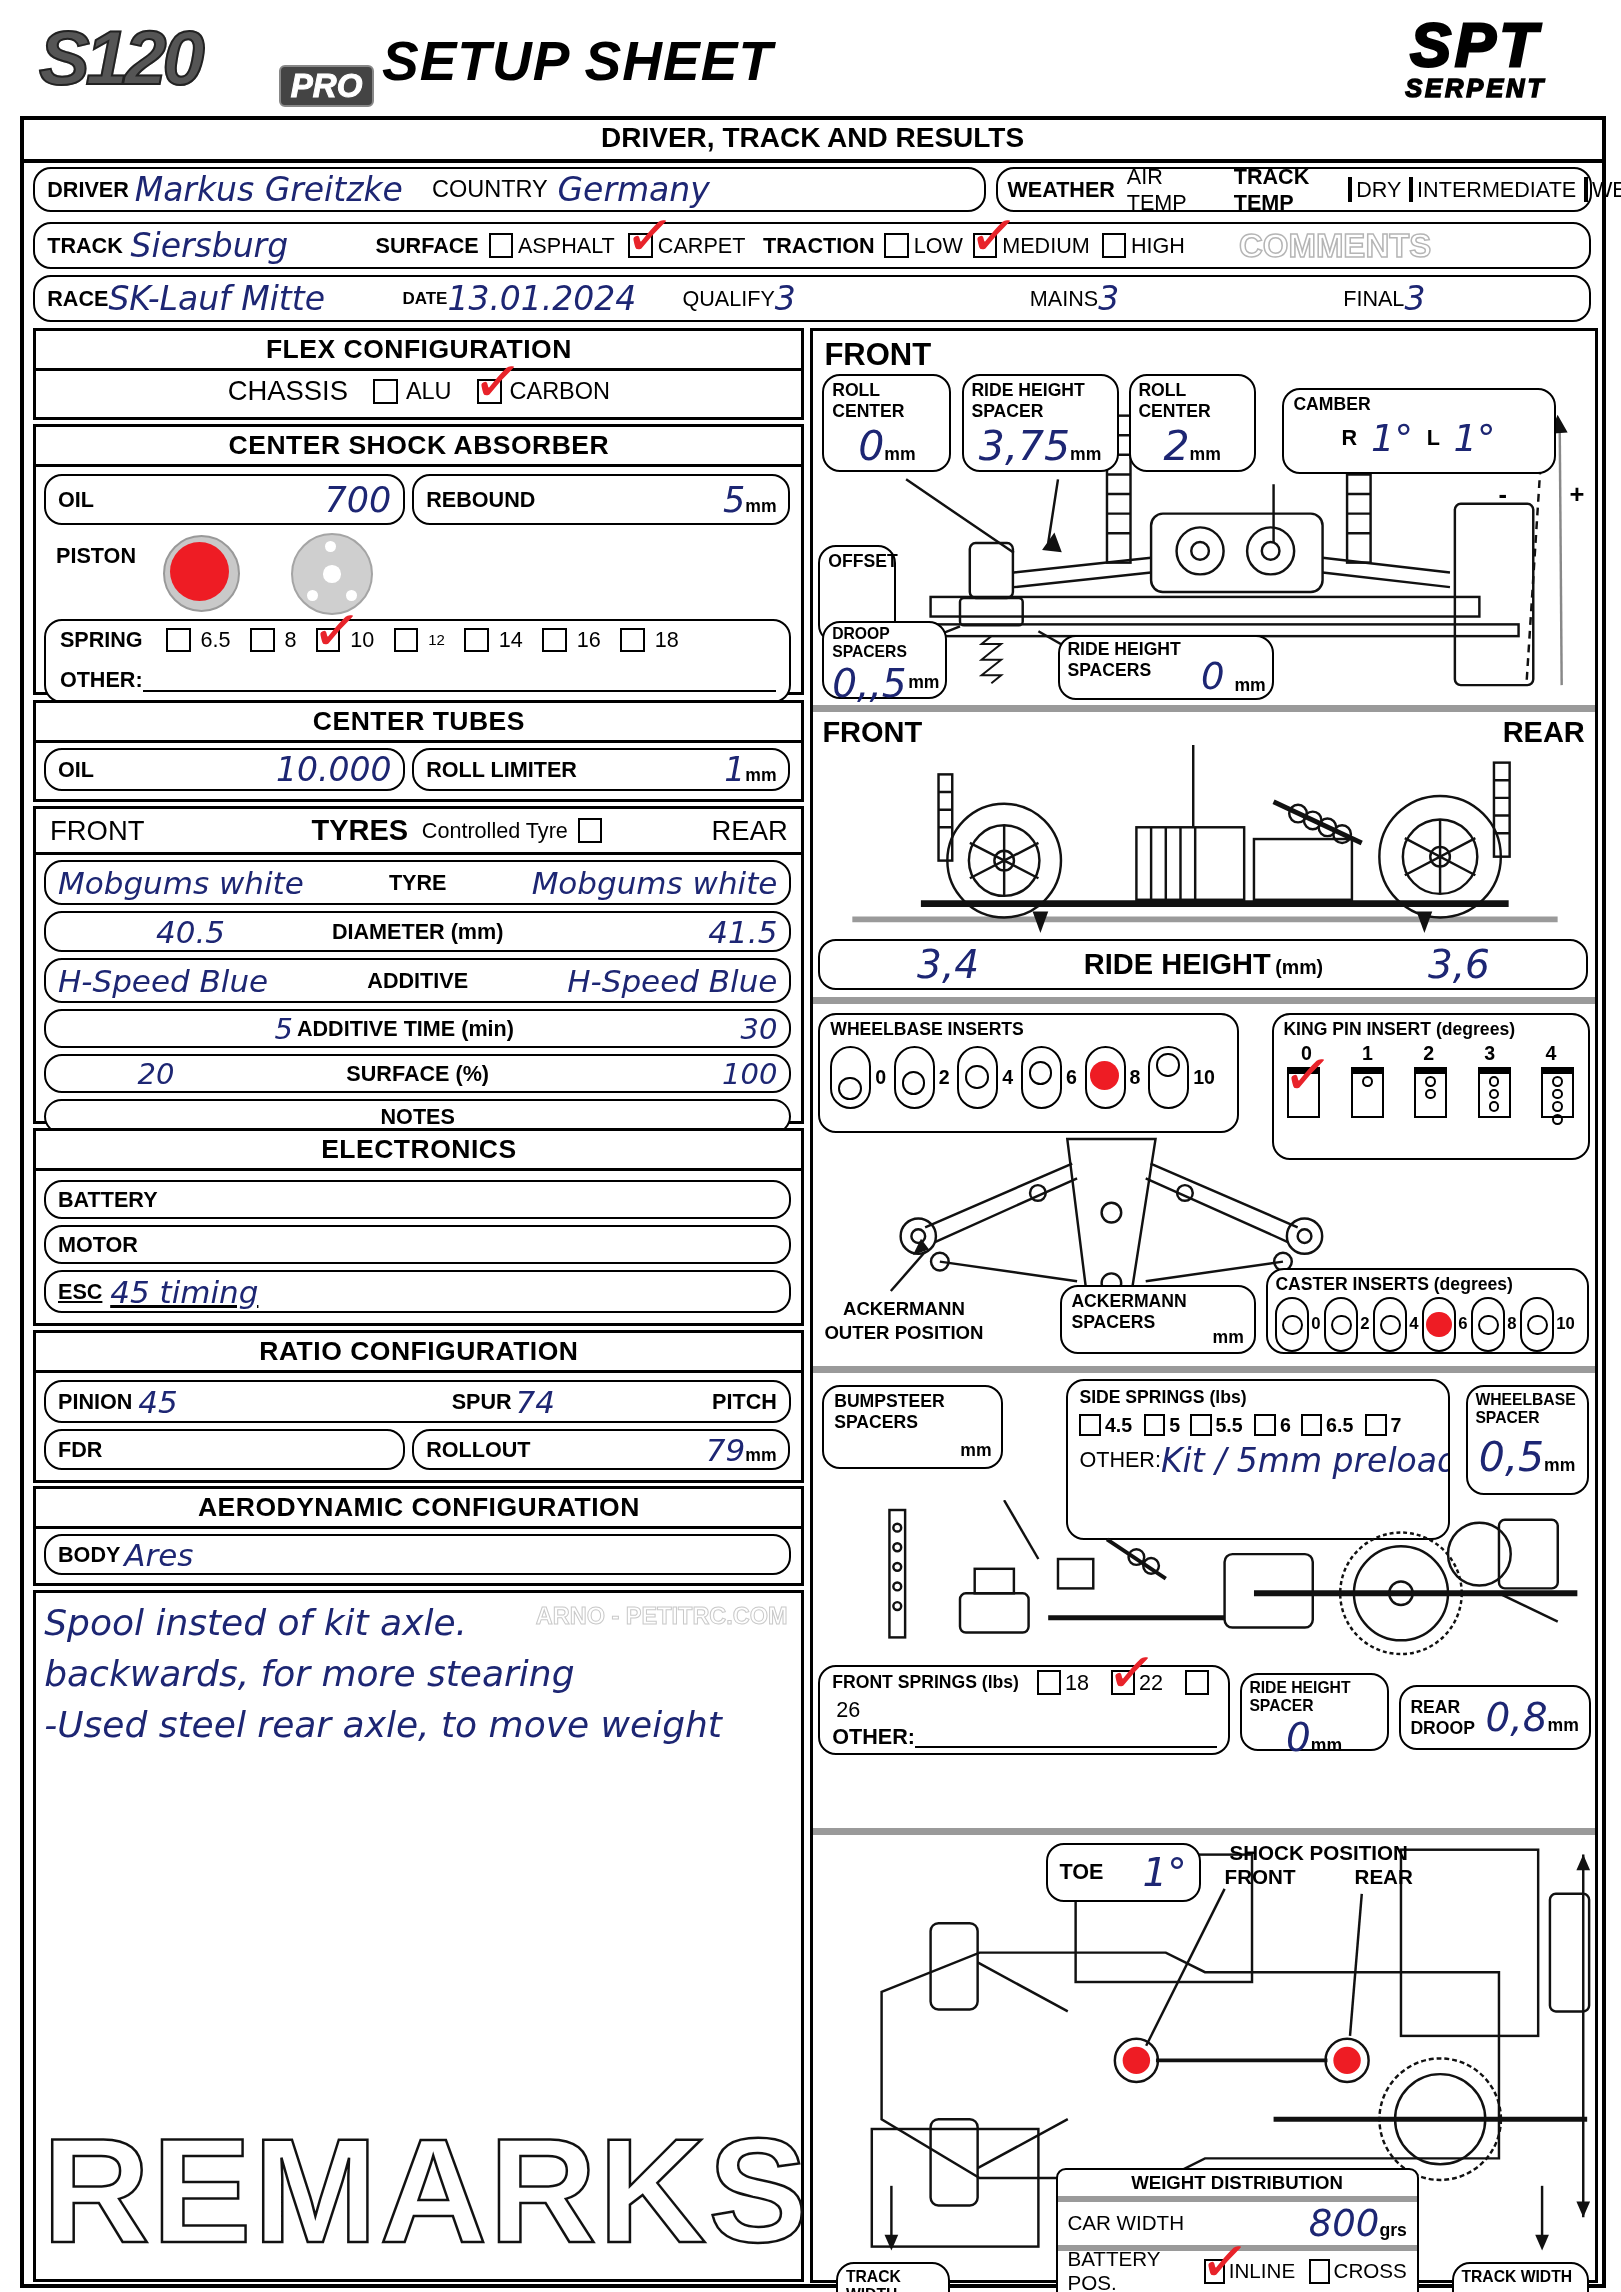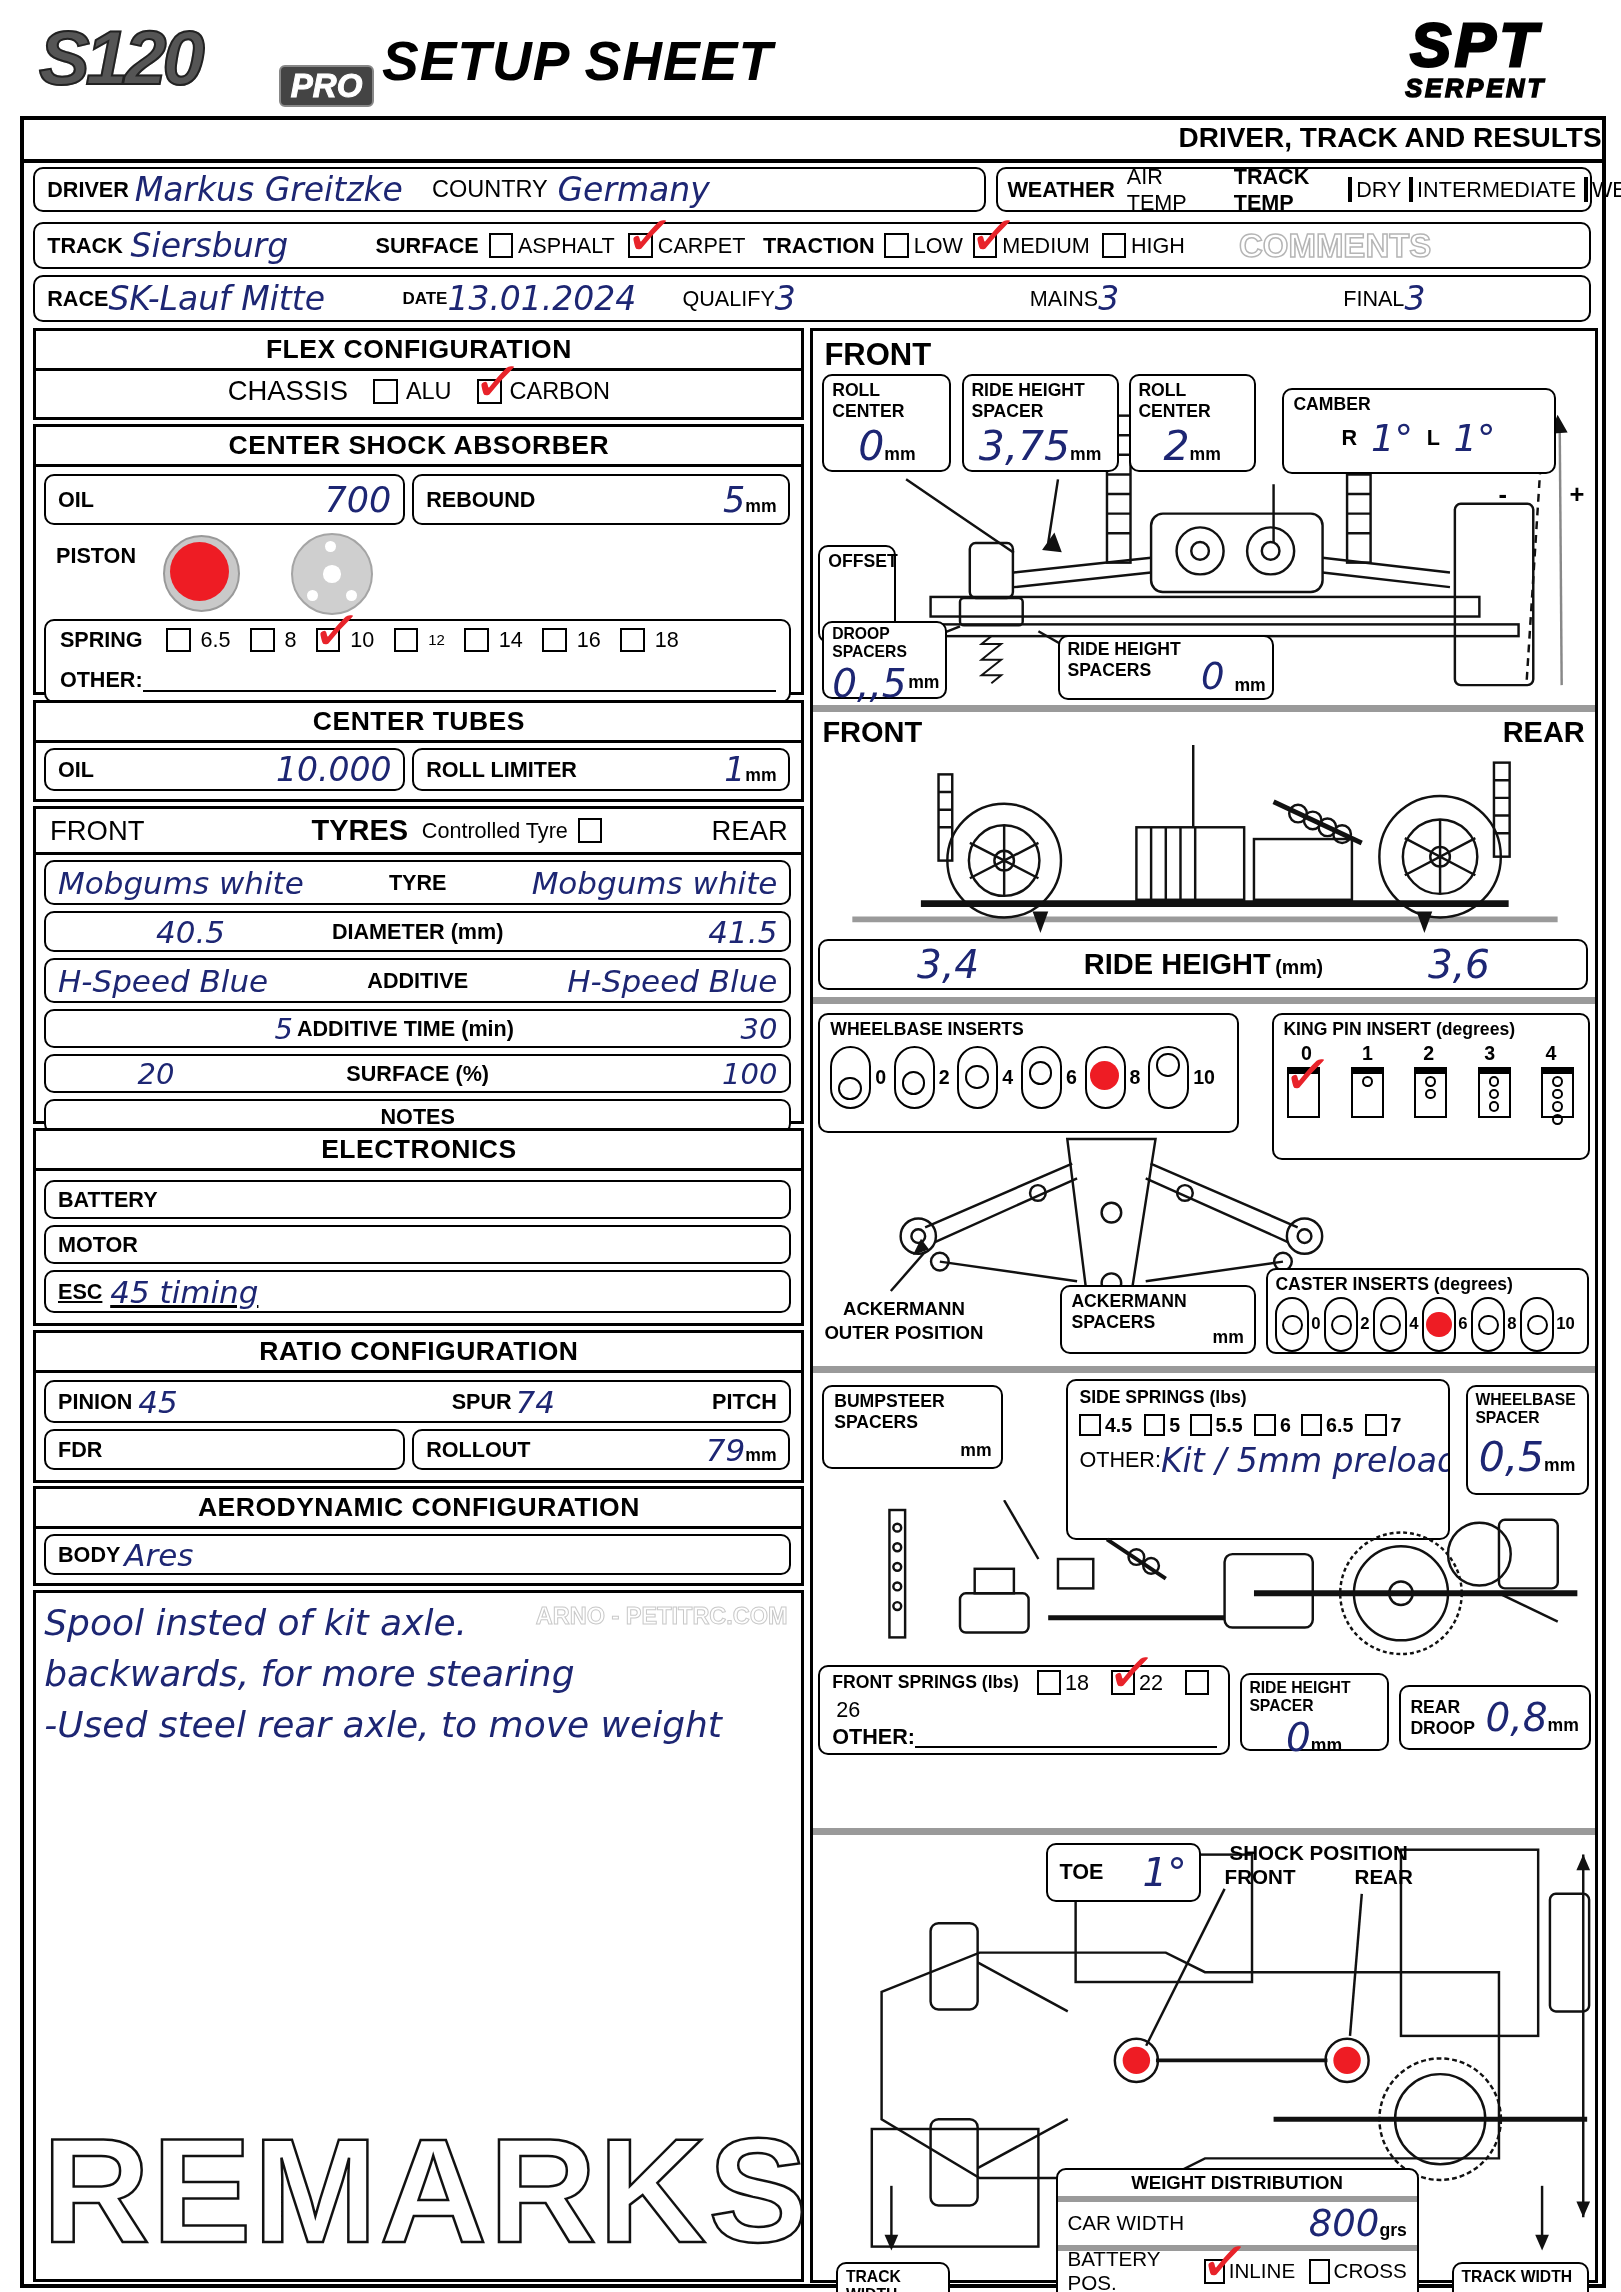--- a/index.html
+++ b/index.html
@@ -1,21 +1,21 @@
 <!DOCTYPE html>
 <html><head>
 <meta charset="utf-8">
 <style>
   html,body{margin:0;padding:0;background:#fff;}
   #sheet{position:relative;width:1621px;height:2293px;background:#fff;font-family:"Liberation Sans",sans-serif;color:#000;overflow:hidden;}
   .abs{position:absolute;}
   .outer{border:4.9px solid #000;}
   .sec{border:3.9px solid #000;background:#fff;}
   .sec-title{border-bottom:3.9px solid #000;text-align:center;font-weight:bold;font-size:26.5px;padding:2.9px 0;letter-spacing:0.5px;}
-  .rbox{border:2.9px solid #000;border-radius:10px;background:#fff;box-sizing:border-box;}
+  .rbox{border:2.9px solid #000;border-radius:18px;background:#fff;box-sizing:border-box;}
   .lab{font-weight:bold;font-size:21.6px;}
   .lab-sm{font-weight:bold;font-size:17.6px;}
   .hw{font-style:italic;color:#1d2673;font-family:"DejaVu Sans",sans-serif;}
   .cb{display:inline-block;width:24.5px;height:24.5px;border:2.9px solid #000;background:#fff;vertical-align:middle;position:relative;box-sizing:border-box;}
   .cb-s{width:21.6px;height:21.6px;}
   .checked::after{content:"\2713";position:absolute;left:-5.9px;top:-29px;color:#e8232a;font-size:59px;font-weight:bold;line-height:1;transform:rotate(6deg);font-family:"DejaVu Sans",sans-serif;}
   .reddot{background:#ee1c24;border-radius:50%;display:inline-block;}
   .ghost{color:#fff;-webkit-text-stroke:1.5px #b5b5b5;font-weight:bold;}
   .row{display:flex;align-items:center;}
   .val-big{font-size:41px;}
@@ -43,21 +43,21 @@
     <span class="abs" style="left:240px;top:51px;background:#444;color:#fff;font-weight:bold;font-style:italic;font-size:33px;padding:0 9.8px;border:2.9px solid #888;border-radius:5.9px;-webkit-text-stroke:1px #fff;">PRO</span>
   </div>
   <div class="abs" style="left:382px;top:29px;font-size:55px;font-weight:bold;font-style:italic;letter-spacing:1px;">SETUP SHEET</div>
   <div class="abs" style="left:1353px;top:9.8px;width:245px;text-align:center;">
     <div style="font-size:61px;font-weight:bold;font-style:italic;letter-spacing:3.9px;-webkit-text-stroke:2.9px #000;color:#000;text-shadow:0 0 0 #fff;">SPT</div>
     <div style="font-size:25.5px;font-weight:bold;font-style:italic;letter-spacing:2.9px;color:#000;-webkit-text-stroke:1.5px #000;margin-top:-5.9px;">SERPENT</div>
   </div>
 
   <div class="abs outer" style="left:19.6px;top:116px;width:1578px;height:2164px;">
 
-    <div class="abs" style="left:0;top:0;width:100%;height:37px;border-bottom:4.9px solid #000;text-align:right;font-weight:bold;font-size:28px;padding-top:2px;">DRIVER, TRACK AND RESULTS</div>
+    <div class="abs" style="left:0;top:0;width:100%;height:37px;border-bottom:4.9px solid #000;text-align:center;font-weight:bold;font-size:28px;padding-top:2px;">DRIVER, TRACK AND RESULTS</div>
 
     <div class="abs rbox row" style="left:9.8px;top:47px;width:953px;height:45px;padding:0 11.8px;">
       <span class="lab">DRIVER</span>
       <span class="hw" style="font-size:33px;margin-left:5.9px;">Markus Greitzke</span>
       <span class="lab" style="margin-left:29px;font-weight:normal;font-size:23.5px;">COUNTRY</span>
       <span class="hw" style="font-size:33px;margin-left:9.8px;">Germany</span>
     </div>
 
     <div class="abs rbox row" style="left:972px;top:47px;width:596px;height:45px;padding:0 9.8px;">
       <span class="lab">WEATHER</span>

